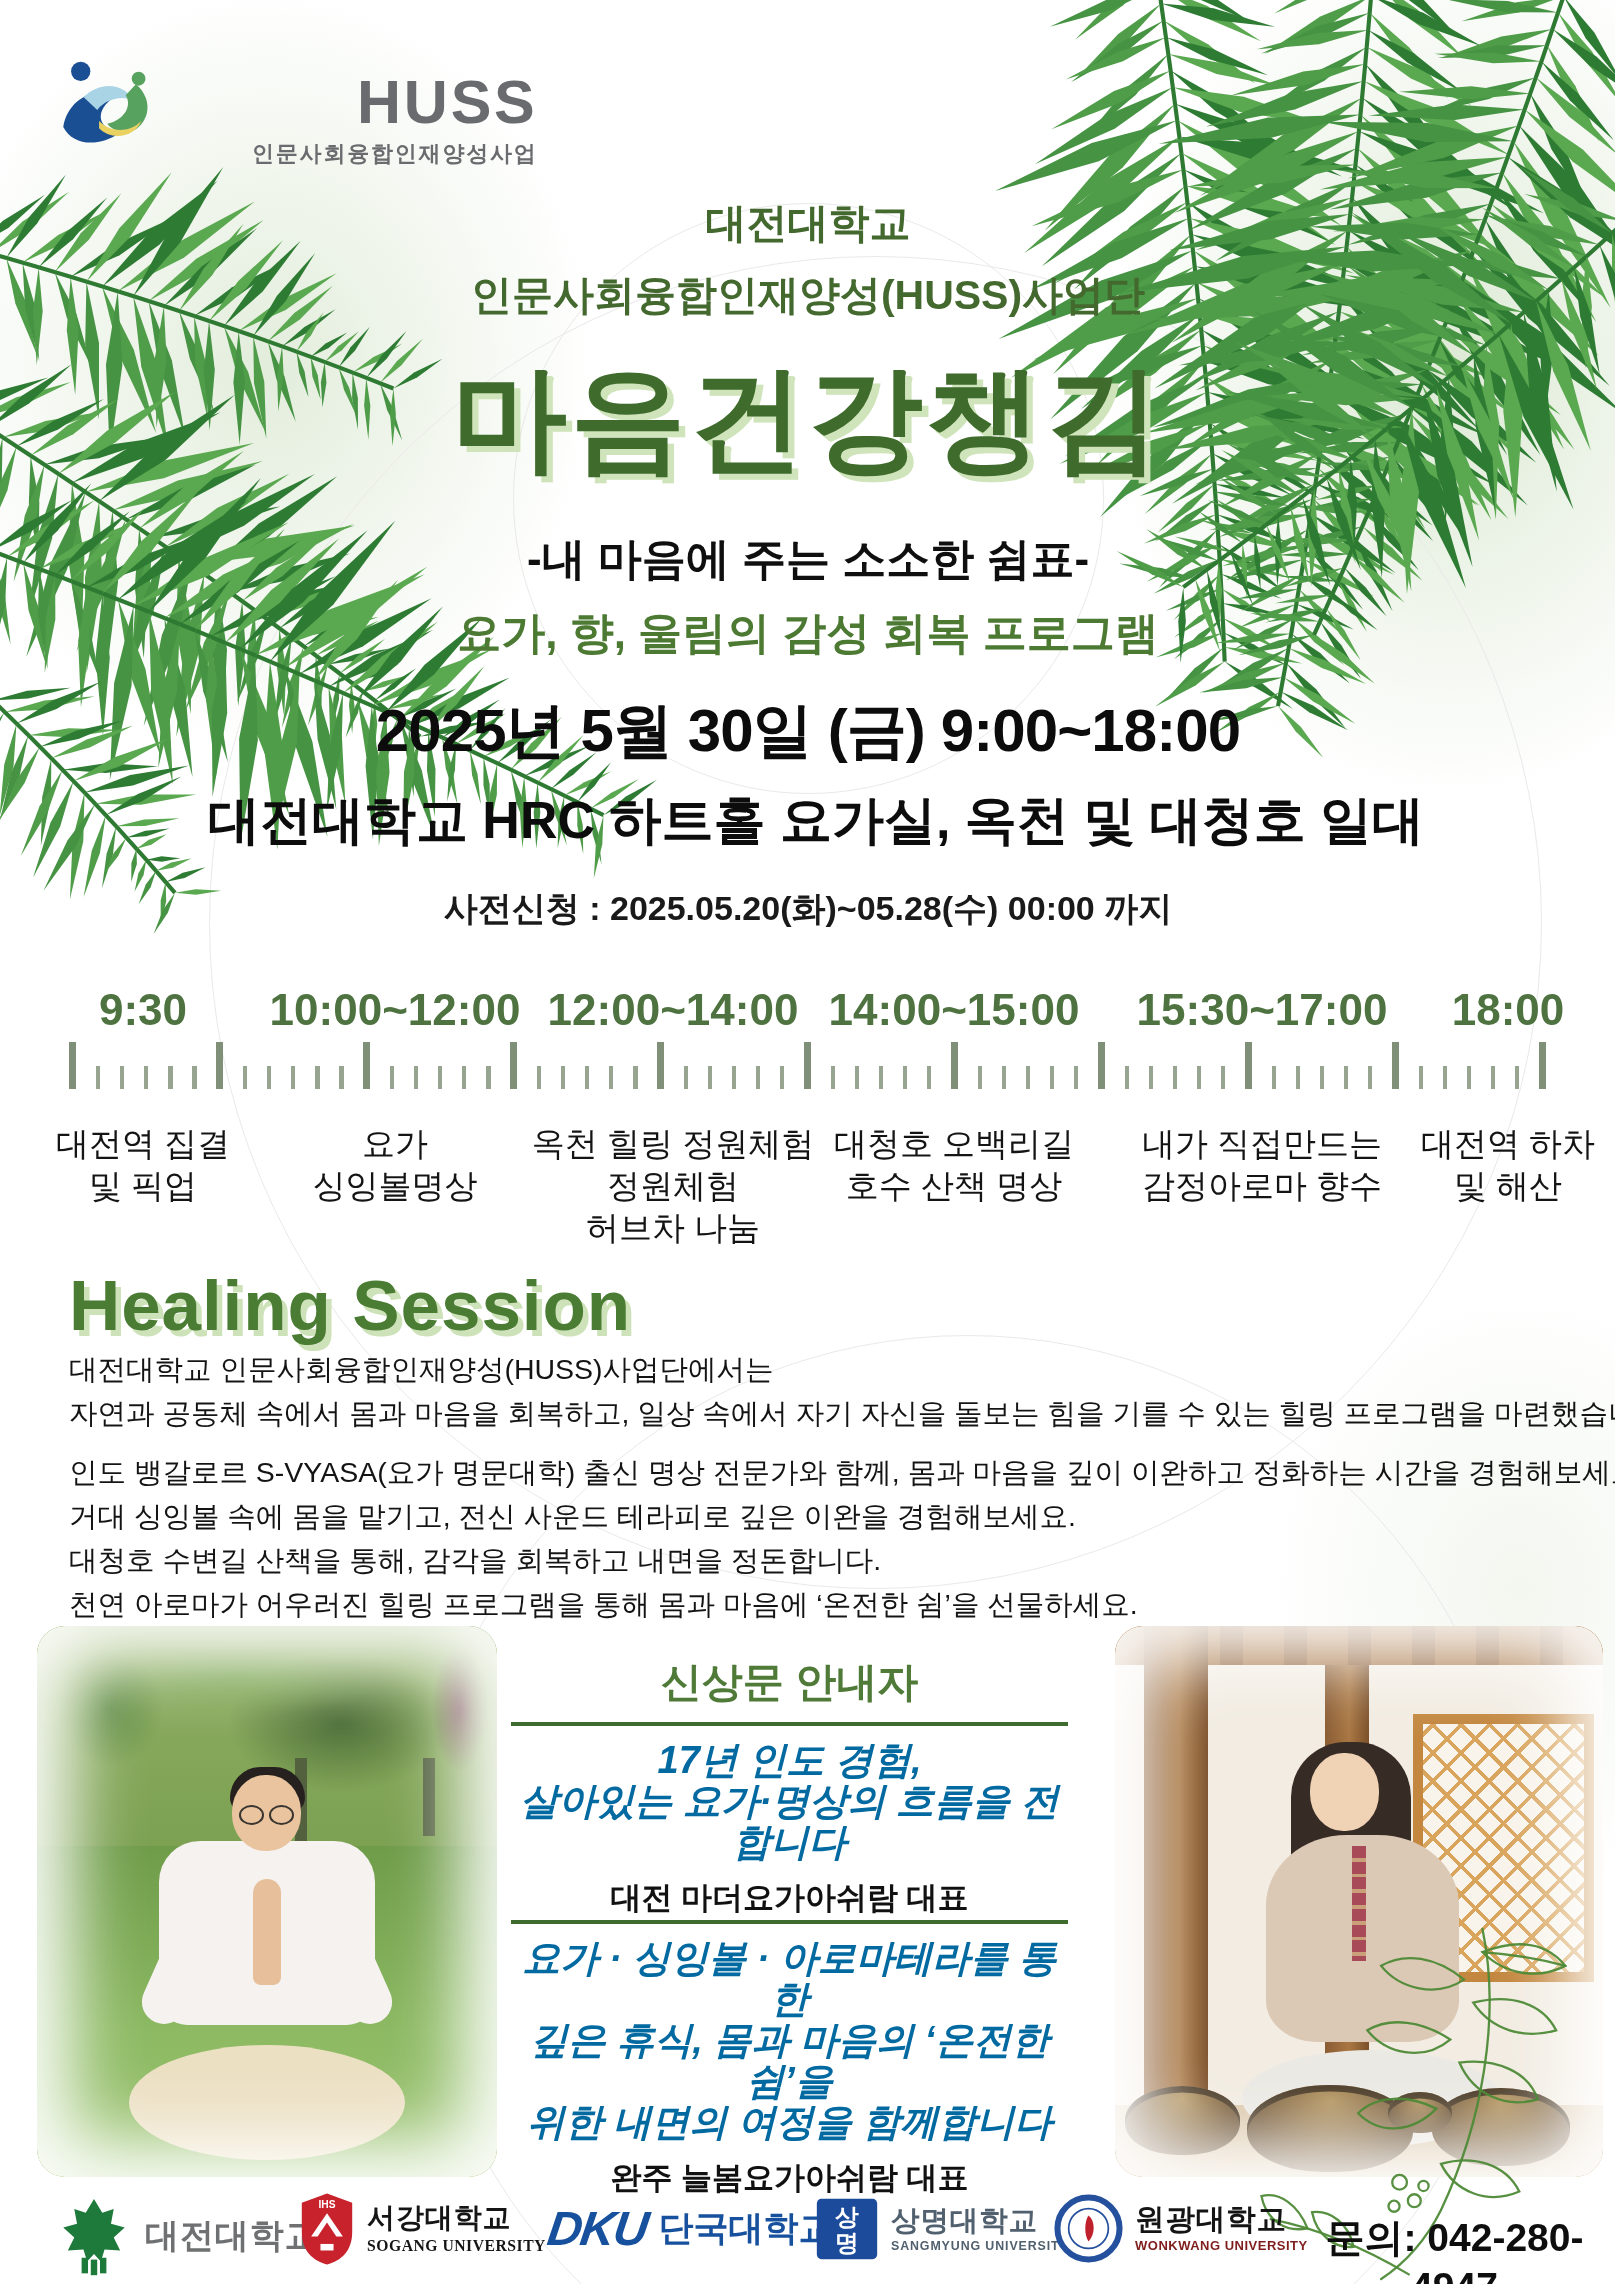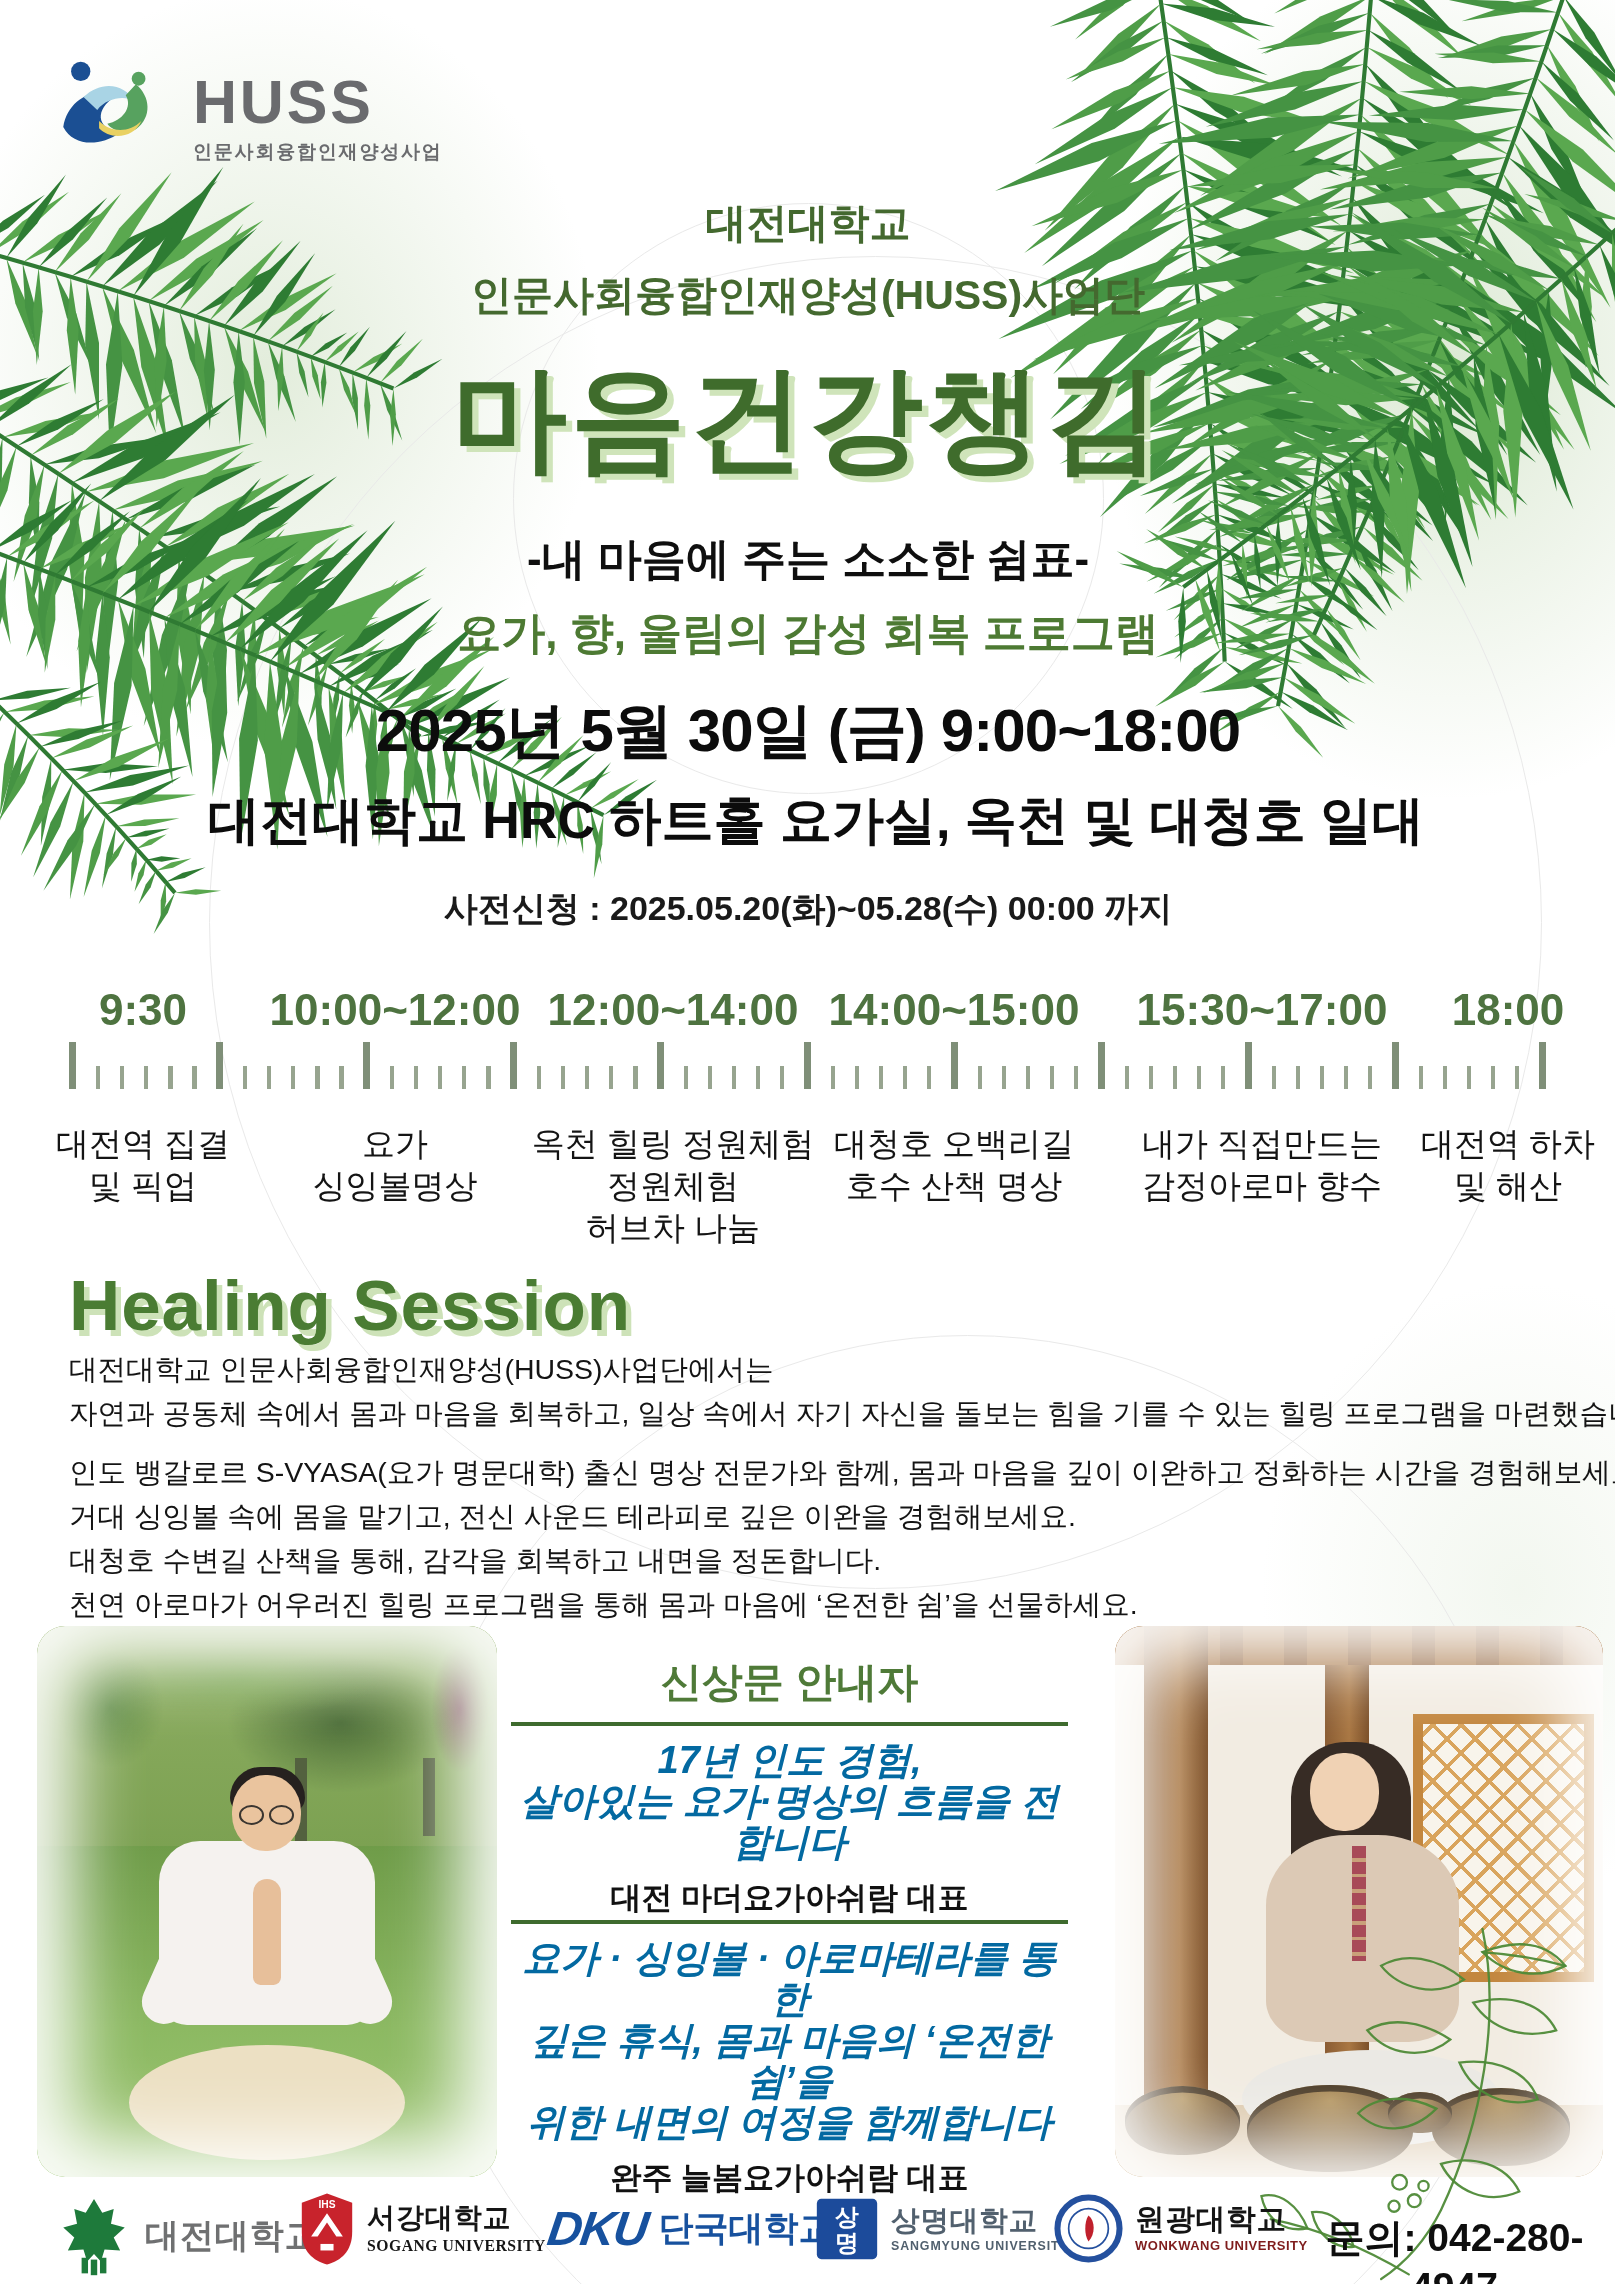--- a/index.html
+++ b/index.html
@@ -12,24 +12,24 @@
   .wash-tr{left:967px;top:-230px;width:967px;height:1197px;background:radial-gradient(closest-side,rgba(198,219,184,.6),rgba(198,219,184,0) 72%);}
   .wash-mr{left:1151px;top:1151px;width:737px;height:875px;background:radial-gradient(closest-side,rgba(210,226,199,.28),rgba(210,226,199,0) 70%);}
   .circ{position:absolute;border:1.4px solid #e9e9e9;border-radius:50%;z-index:0;background:transparent;}
   .c1{left:513px;top:203px;width:589px;height:589px;}
   .c2{left:209px;top:256px;width:1331px;height:1331px;}
   .c3{left:414px;top:1335px;width:1105px;height:1105px;}
 
   #palms{position:absolute;left:0;top:0;z-index:1;pointer-events:none;}
 
   
-  .huss{position:absolute;left:55px;top:51px;display:flex;gap:14px;z-index:2;}
+  .huss{position:absolute;left:55px;top:51px;display:flex;gap:28px;z-index:2;text-align:right;}
   .huss-txt{margin-top:21px;}
   .huss-name{font-size:61px;font-weight:900;color:#6a6b6e;letter-spacing:2.8px;line-height:1;}
-  .huss-sub{font-size:19px;font-weight:700;color:#6a6b6e;letter-spacing:1.8px;margin-top:6.4px;}
+  .huss-sub{font-size:22px;font-weight:700;color:#6a6b6e;letter-spacing:1.8px;margin-top:6.4px;margin-left:45px;}
 
   
   .hline{position:absolute;left:0;width:100%;text-align:center;z-index:2;}
   .org1{top:196px;font-size:41px;font-weight:800;color:#44692f;}
   .org2{top:268px;font-size:41px;font-weight:800;color:#44692f;}
   .main-title{top:342px;font-size:115px;font-weight:800;color:#3f6c2c;letter-spacing:3.7px;text-shadow:6.4px 6.4px 0 #cfe4ba;}
   .tagline{top:530px;font-size:44px;font-weight:800;color:#0f0f0f;}
   .subtitle{top:604px;font-size:44px;font-weight:800;color:#4d7a33;}
   .datetime{top:691px;font-size:60px;font-weight:800;color:#0c0c0c;letter-spacing:-0.9px;}
   .venue{top:786px;font-size:52px;font-weight:800;color:#0c0c0c;padding-left:8px;}

